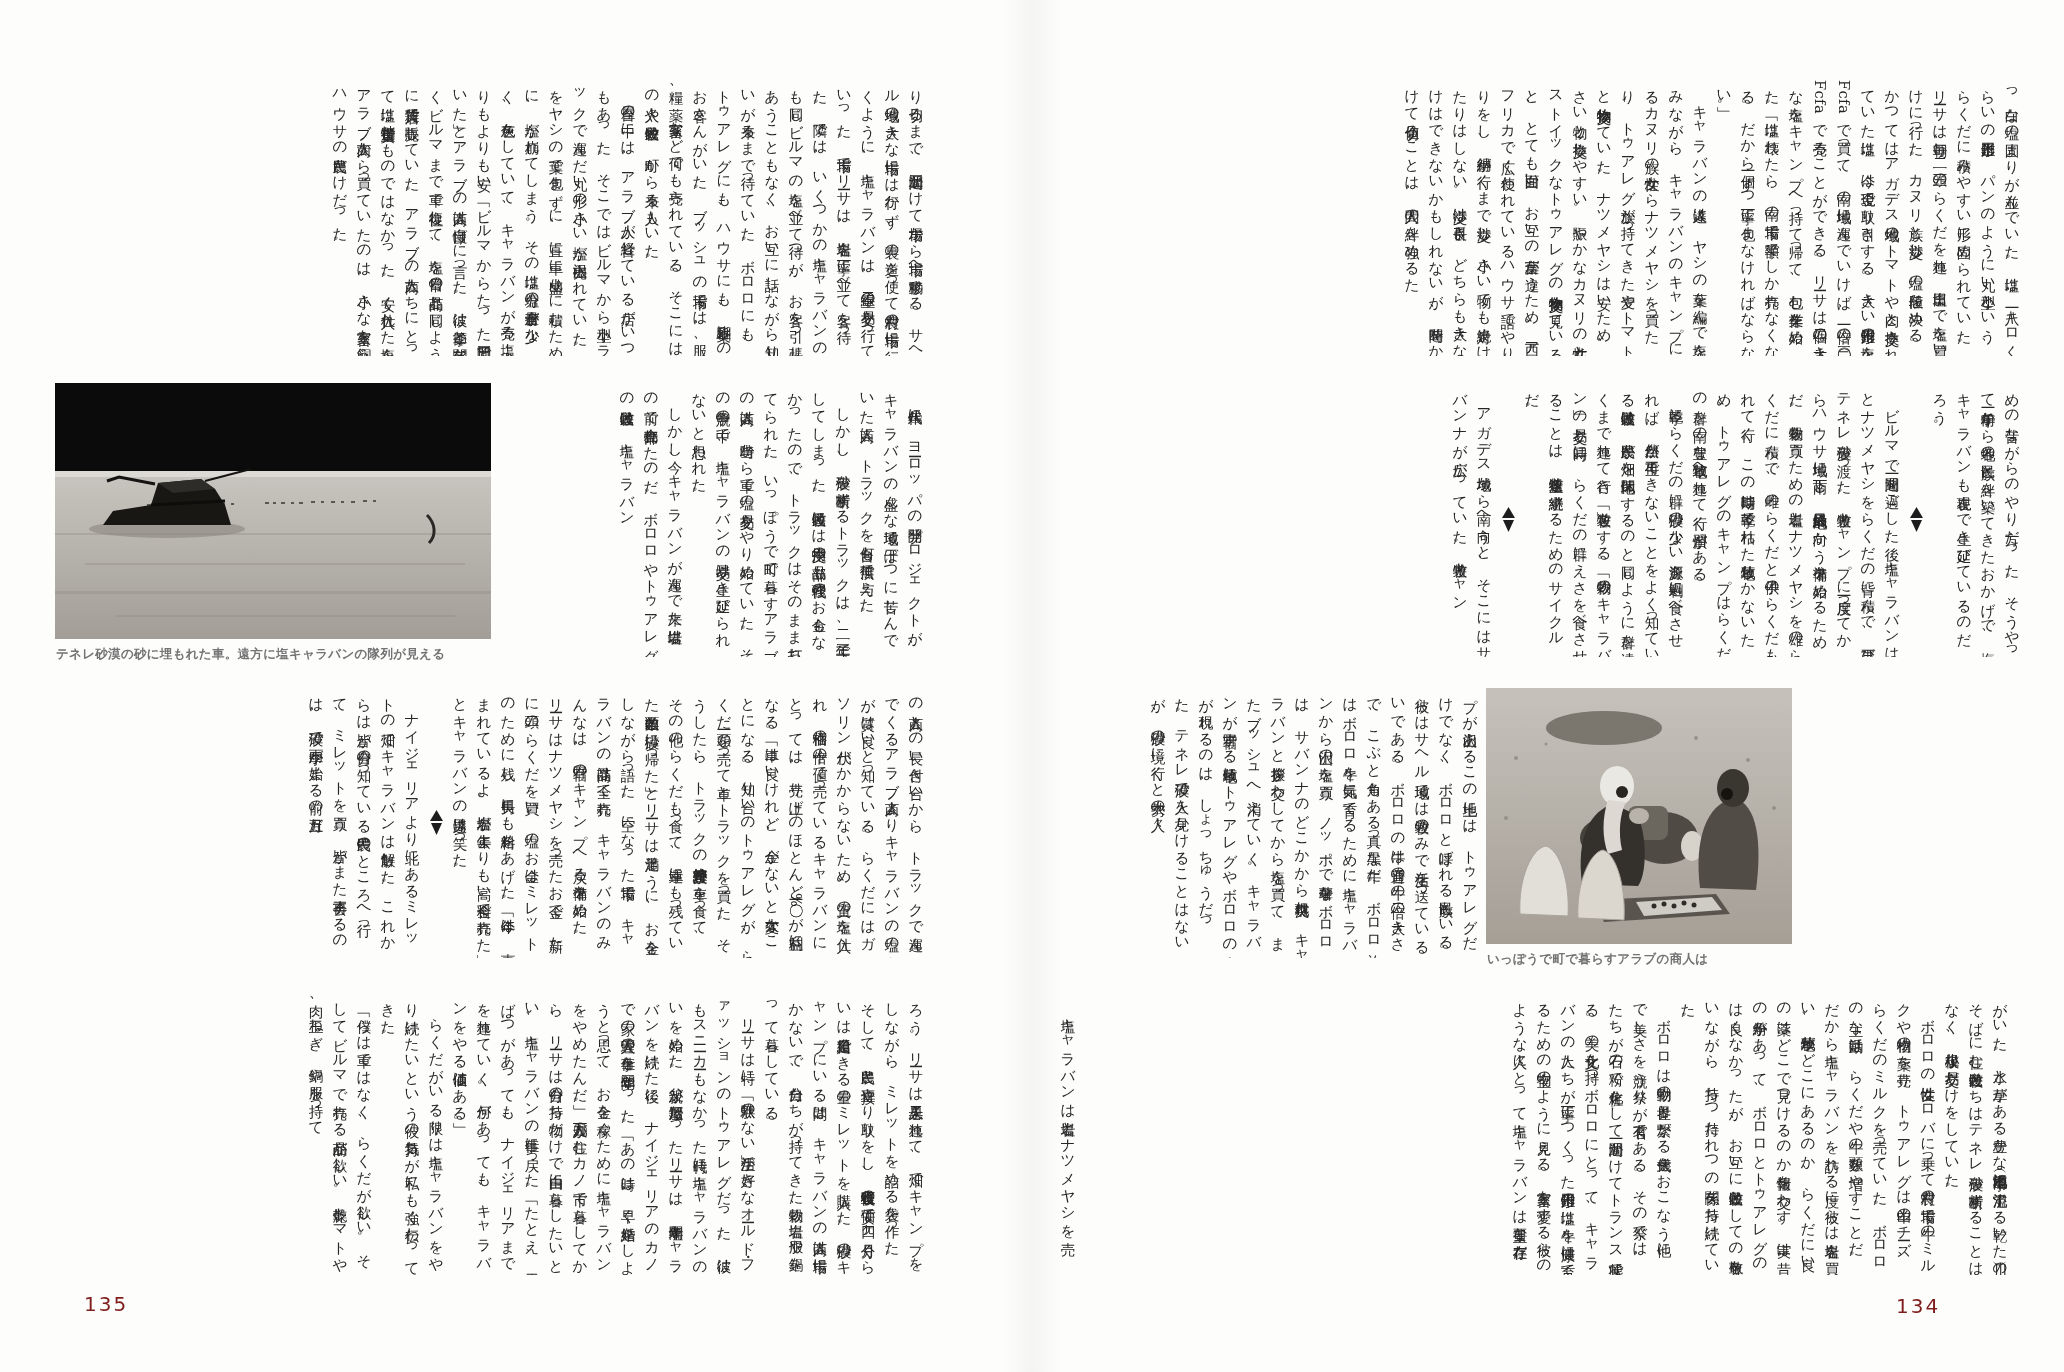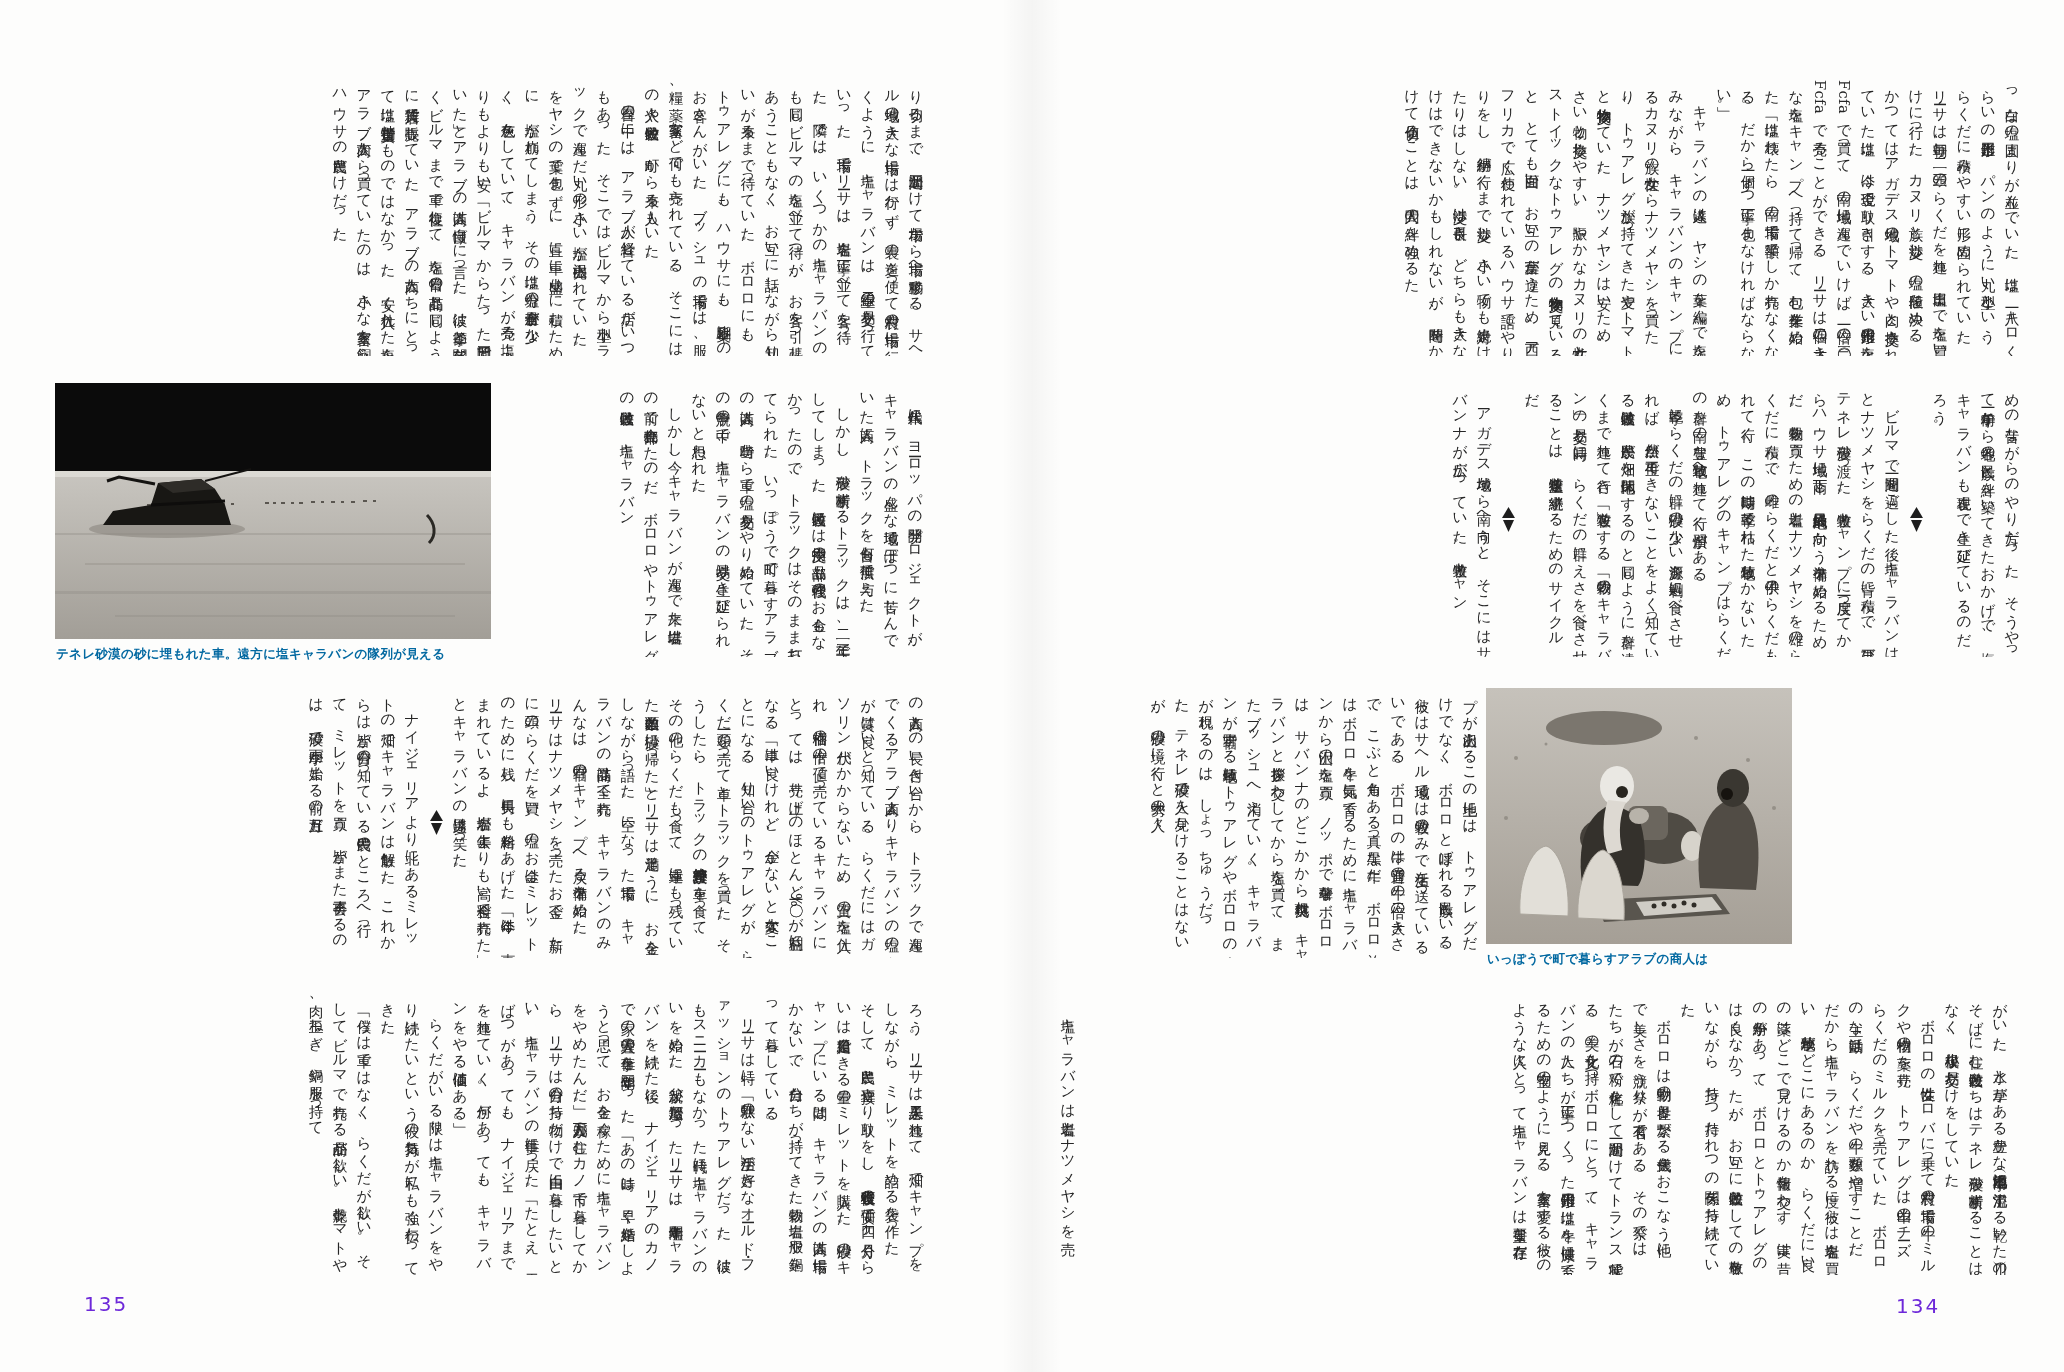--- a/index.html
+++ b/index.html
@@ -45,29 +45,29 @@
   #p134-b3{left:1108px;top:688px;width:374px;height:270px;}
   #p134-b4{left:1300px;top:993px;width:712px;height:282px;}
   #p134-lastcol{left:1052px;top:993px;width:28px;height:282px;}
   
   .photo{position:absolute;overflow:hidden;background:#b9b5ae;}
   #p135-photo{left:55px;top:383px;width:436px;height:256px;}
   #p134-photo{left:1486px;top:688px;width:306px;height:256px;}
   .caption{
     position:absolute;
     font-family:"DejaVu Sans","Liberation Sans",sans-serif;
-    font-weight:700;font-size:12.5px;color:#0369a1;letter-spacing:0.3px;
+    font-weight:700;font-size:12.5px;color:#737373;letter-spacing:0.3px;
     white-space:nowrap;
   }
   #p135-caption{left:56px;top:646px;width:440px;}
   #p134-caption{left:1487px;top:951px;width:320px;}
   .pagenum{
     position:absolute;
     font-family:"DejaVu Sans","Liberation Sans",sans-serif;
-    font-size:20px;color:#6d28d9;letter-spacing:2px;
+    font-size:20px;color:#7f1d1d;letter-spacing:2px;
   }
   #p135-num{left:84px;top:1292px;}
   #p134-num{left:1896px;top:1294px;}
 </style>
 </head>
 <body>
 
 <div id="spread">
   <div id="gutter"></div>
 

